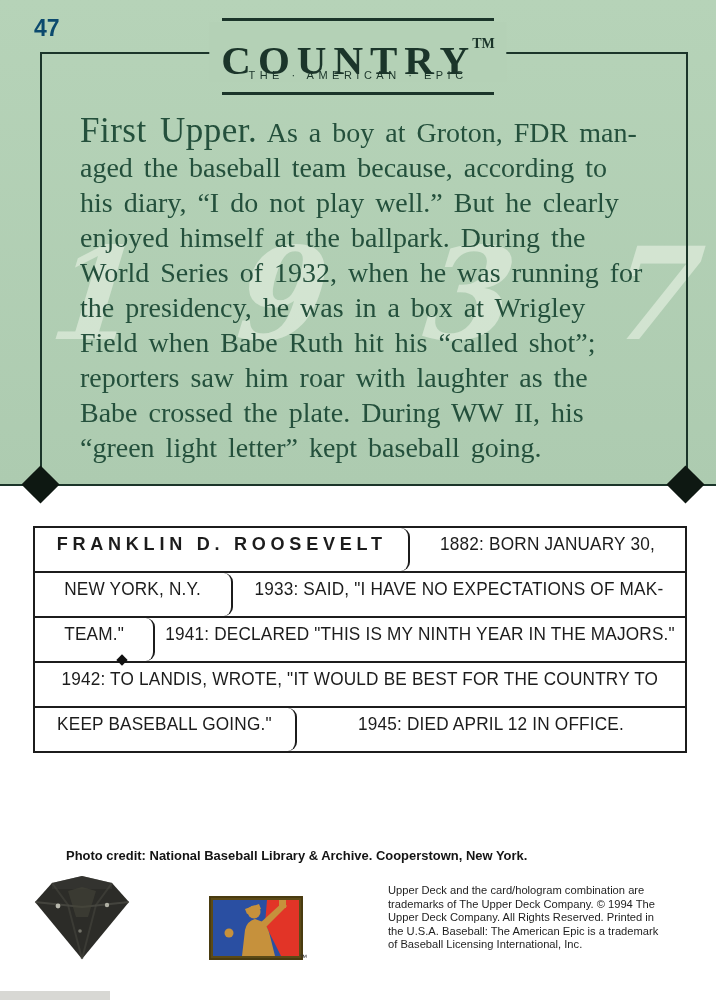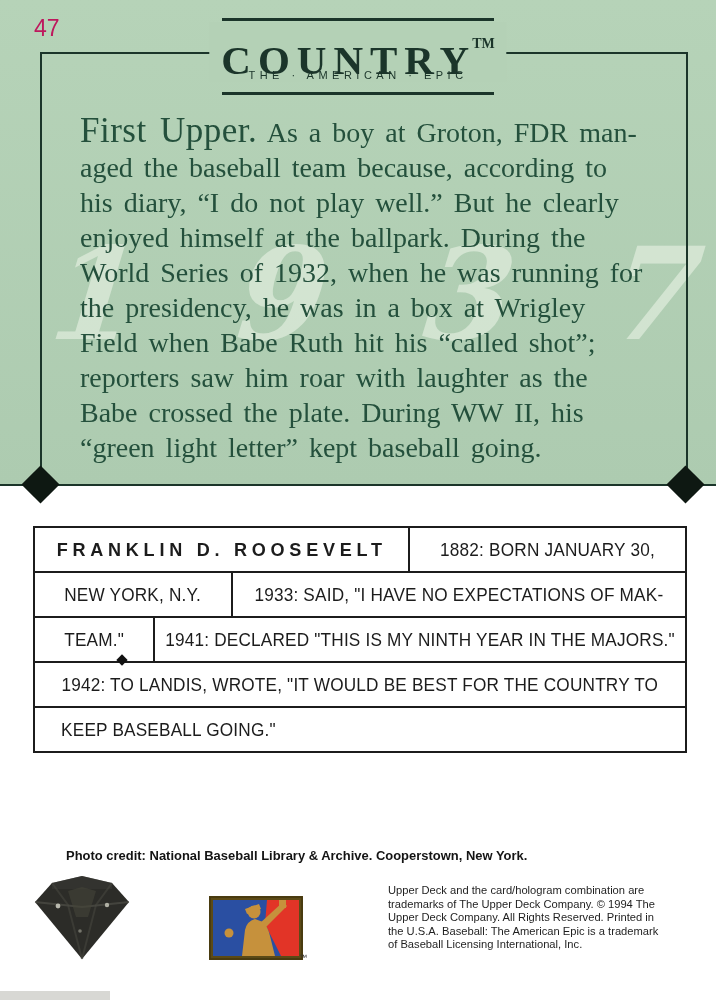--- a/index.html
+++ b/index.html
@@ -3,22 +3,22 @@
 <meta charset="utf-8">
 <style>
   html,body{margin:0;padding:0;background:#ffffff;}
   #card{position:relative;width:716px;height:1000px;background:#ffffff;overflow:hidden;
         font-family:"Liberation Sans",sans-serif;}
 
   
   .green-panel{position:absolute;left:0;top:0;width:716px;height:486px;
     background:linear-gradient(180deg,var(--card_green_light),var(--card_green));z-index:0;}
 
-  .card-number{position:absolute;left:34px;top:15px;font-size:23px;font-weight:normal;
-    color:#be185d;letter-spacing:0px;z-index:5;}
+  .card-number{position:absolute;left:34px;top:15px;font-size:23px;font-weight:bold;
+    color:#0c4a6e;letter-spacing:0px;z-index:5;}
 
   
   .frame{position:absolute;left:40px;top:52px;width:644px;height:434px;
     border-top:2px solid var(--frame_ink);border-left:2px solid var(--frame_ink);
     border-right:2px solid var(--frame_ink);z-index:2;}
 
   
   .rule{position:absolute;left:50%;transform:translateX(-50%);height:3px;
     background:var(--frame_ink);width:272px;z-index:3;}
   .rule-top{top:18px;}
@@ -52,21 +52,21 @@
   .diamond{position:absolute;width:27px;height:27px;background:var(--diamond_ink);
     transform:rotate(45deg);z-index:4;}
   .diamond-left{left:27px;top:471px;}
   .diamond-right{left:672px;top:471px;}
 
   
   .facts{position:absolute;left:33px;top:526px;width:650px;
     border:2px solid var(--table_ink);z-index:2;}
   .row{display:flex;height:43px;align-items:stretch;}
   .row + .row{border-top:2px solid var(--table_ink);}
-  .cell{display:flex;align-items:center;justify-content:center;padding:3px 4px;overflow:hidden;}
+  .cell{display:flex;align-items:flex-end;justify-content:center;padding:16px 4px;overflow:hidden;border-radius:9px;}
   .cell:not(:last-child){border-right:2px solid var(--table_ink);}
   .ctext{display:inline-block;transform:scaleX(0.93);white-space:nowrap;
     font-size:18.5px;letter-spacing:0.2px;color:var(--table_ink);}
   .name-text{font-weight:bold;letter-spacing:5px;font-size:19px;transform:scaleX(0.95);}
 
   .artifact-diamond{position:absolute;left:118px;top:656px;width:8px;height:8px;
     background:#111;transform:rotate(45deg);z-index:3;}
 
   
   .photo-credit{position:absolute;left:66px;top:848px;font-size:13.5px;font-weight:bold;
@@ -149,20 +149,23 @@
         </div>
       </div>
       <div class="row">
         <div class="cell" style="width: 100%;">
           <span class="ctext">1942: TO LANDIS, WROTE, "IT WOULD BE BEST FOR THE COUNTRY TO</span>
         </div>
       </div>
       <div class="row">
         <div class="cell" style="width: 39.8%;">
           <span class="ctext">KEEP BASEBALL GOING."</span>
+        </div>
+        <div class="cell" style="width: 60.2%;">
+          <span class="ctext">1945: DIED APRIL 12 IN OFFICE.</span>
         </div>
       </div>
     </div>
   <div class="artifact-diamond"></div>
 
   <div class="photo-credit">Photo credit: National Baseball Library &amp; Archive. Cooperstown, New York.</div>
 
   <div class="hologram">
     <svg width="108" height="92" viewBox="0 0 108 92">
       <polygon points="24,10 54,3 84,10 101,29 54,86 7,29" fill="#2c2c28"></polygon>

